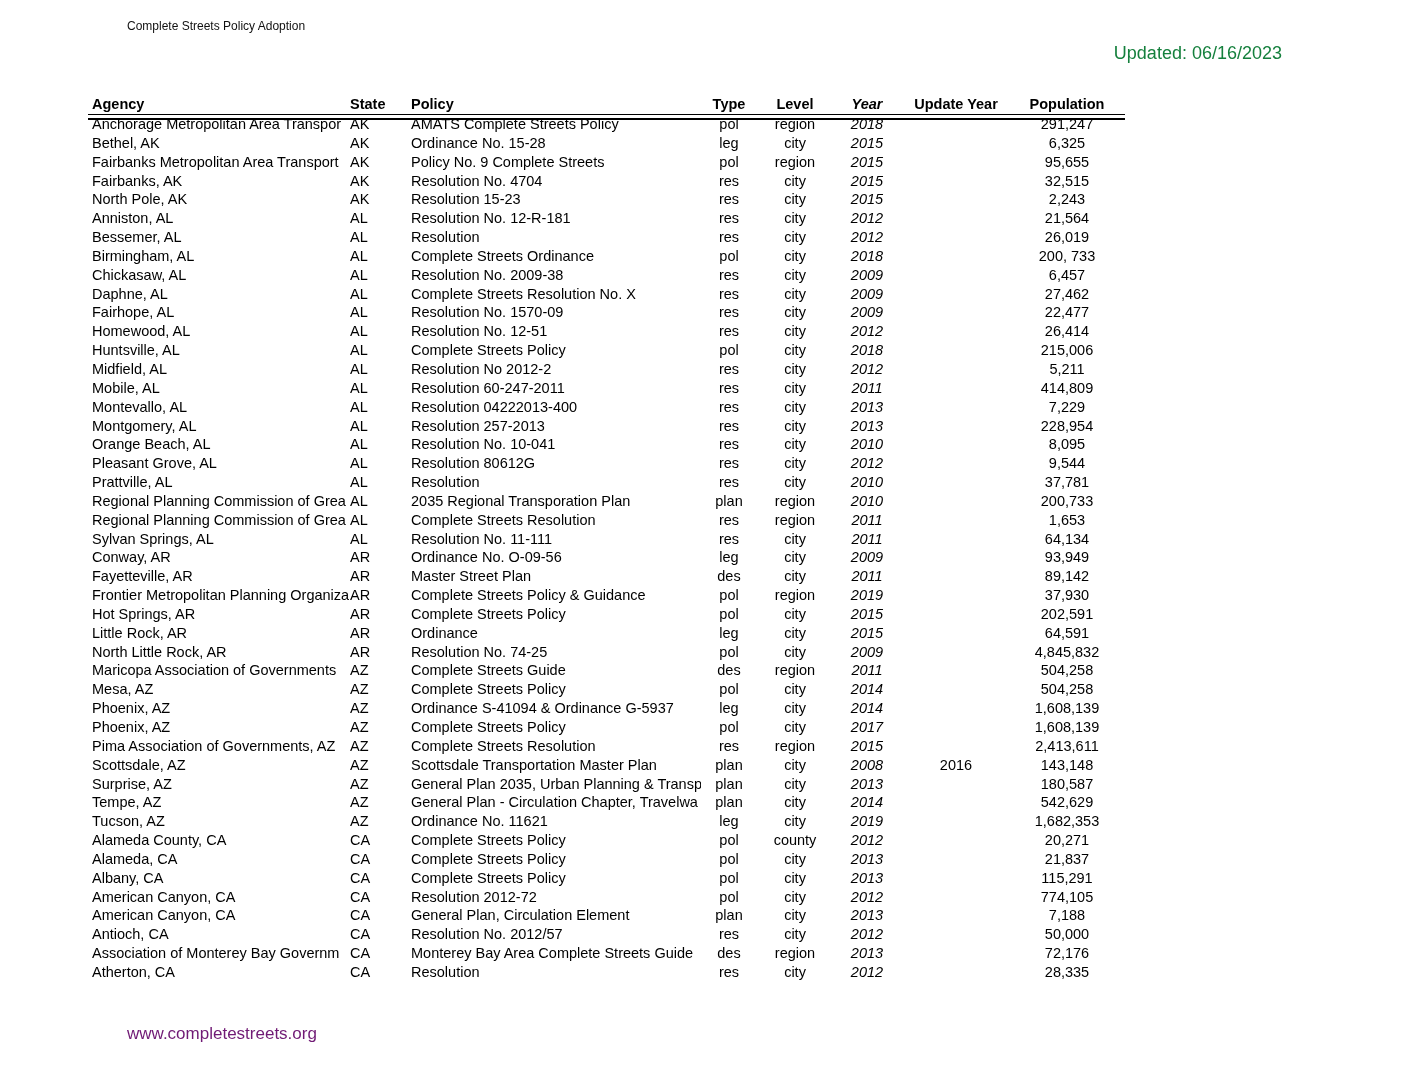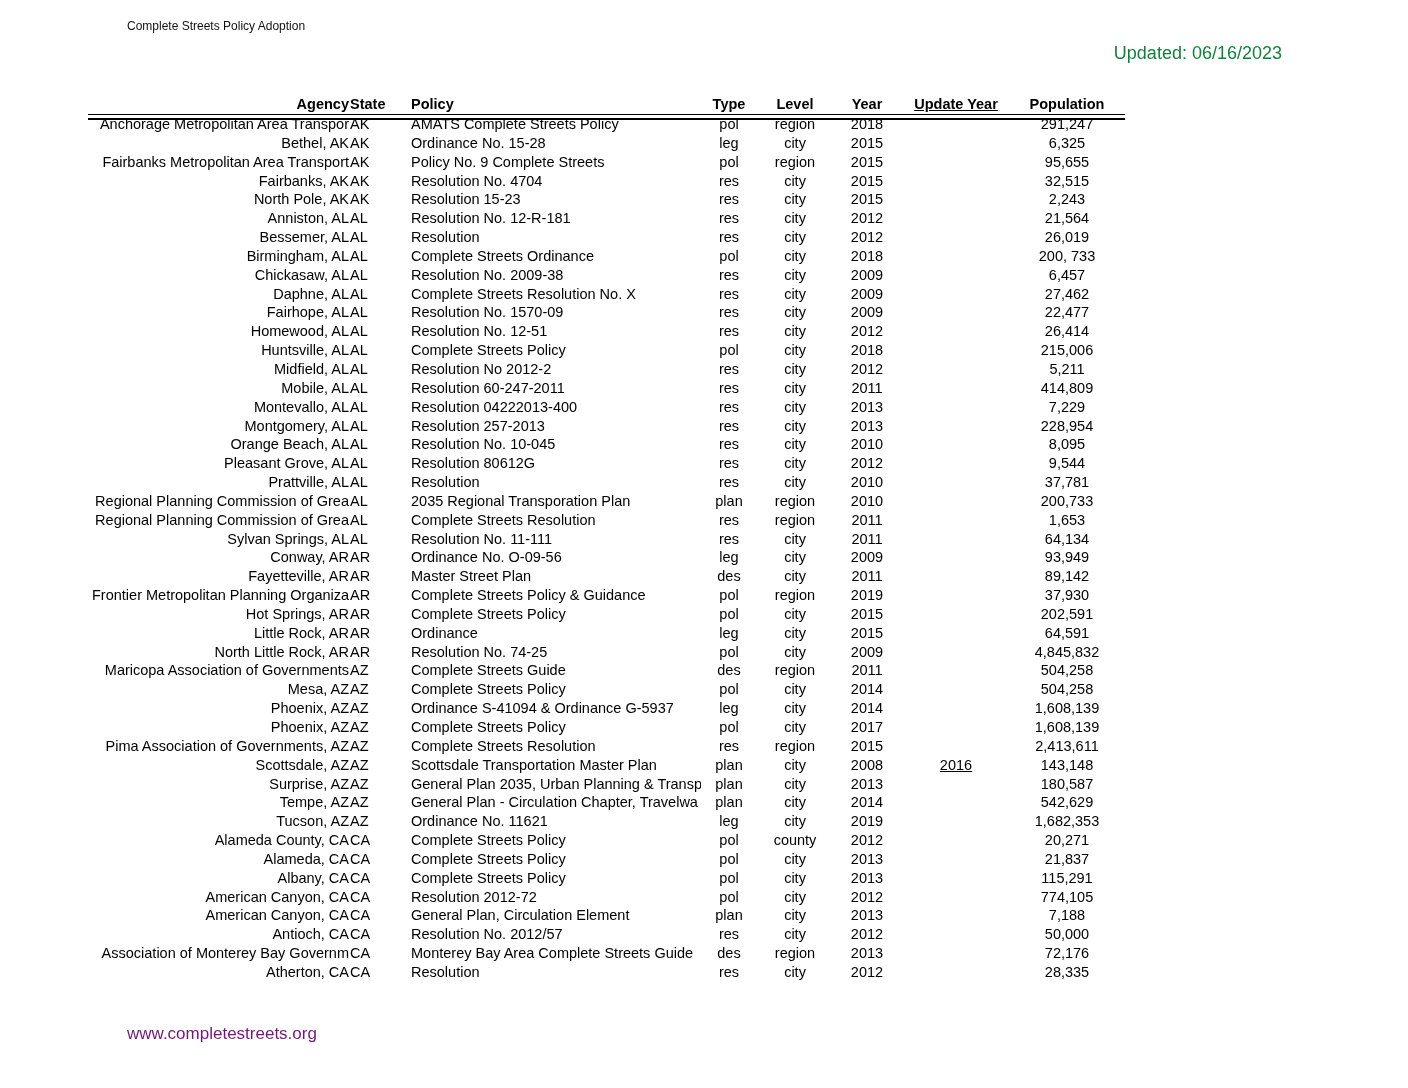--- a/index.html
+++ b/index.html
@@ -52,27 +52,27 @@
     background: #000;
   }
   table.policy-table td {
     line-height: 18.84px;
     height: 18.84px;
     white-space: nowrap;
     overflow: hidden;
     vertical-align: middle;
   }
   
-  .c-agency  { text-align: right; padding-left: 4px; }
+  .c-agency  { text-align: left; padding-left: 4px; }
   .c-state   { text-align: left; padding-left: 1px; }
   .c-policy  { text-align: left; }
   .c-type    { text-align: center; }
   .c-level   { text-align: center; }
-  .c-year    { text-align: center; }
-  .c-update  { text-align: center; text-decoration: underline; }
+  .c-year    { text-align: center; font-style: italic; }
+  .c-update  { text-align: center; }
   .c-pop     { text-align: center; padding-right: 2px; }
   .footer-url {
     position: absolute;
     left: 127px; top: 1024px;
     font-size: 17px;
     color: #701a75;
     white-space: nowrap;
   }
 </style>
 </head>
@@ -271,21 +271,21 @@
         <td class="c-policy">Resolution 257-2013</td>
         <td class="c-type">res</td>
         <td class="c-level">city</td>
         <td class="c-year">2013</td>
         <td class="c-update"></td>
         <td class="c-pop">228,954</td>
       </tr>
       <tr>
         <td class="c-agency">Orange Beach, AL</td>
         <td class="c-state">AL</td>
-        <td class="c-policy">Resolution No. 10-045</td>
+        <td class="c-policy">Resolution No. 10-041</td>
         <td class="c-type">res</td>
         <td class="c-level">city</td>
         <td class="c-year">2010</td>
         <td class="c-update"></td>
         <td class="c-pop">8,095</td>
       </tr>
       <tr>
         <td class="c-agency">Pleasant Grove, AL</td>
         <td class="c-state">AL</td>
         <td class="c-policy">Resolution 80612G</td>

